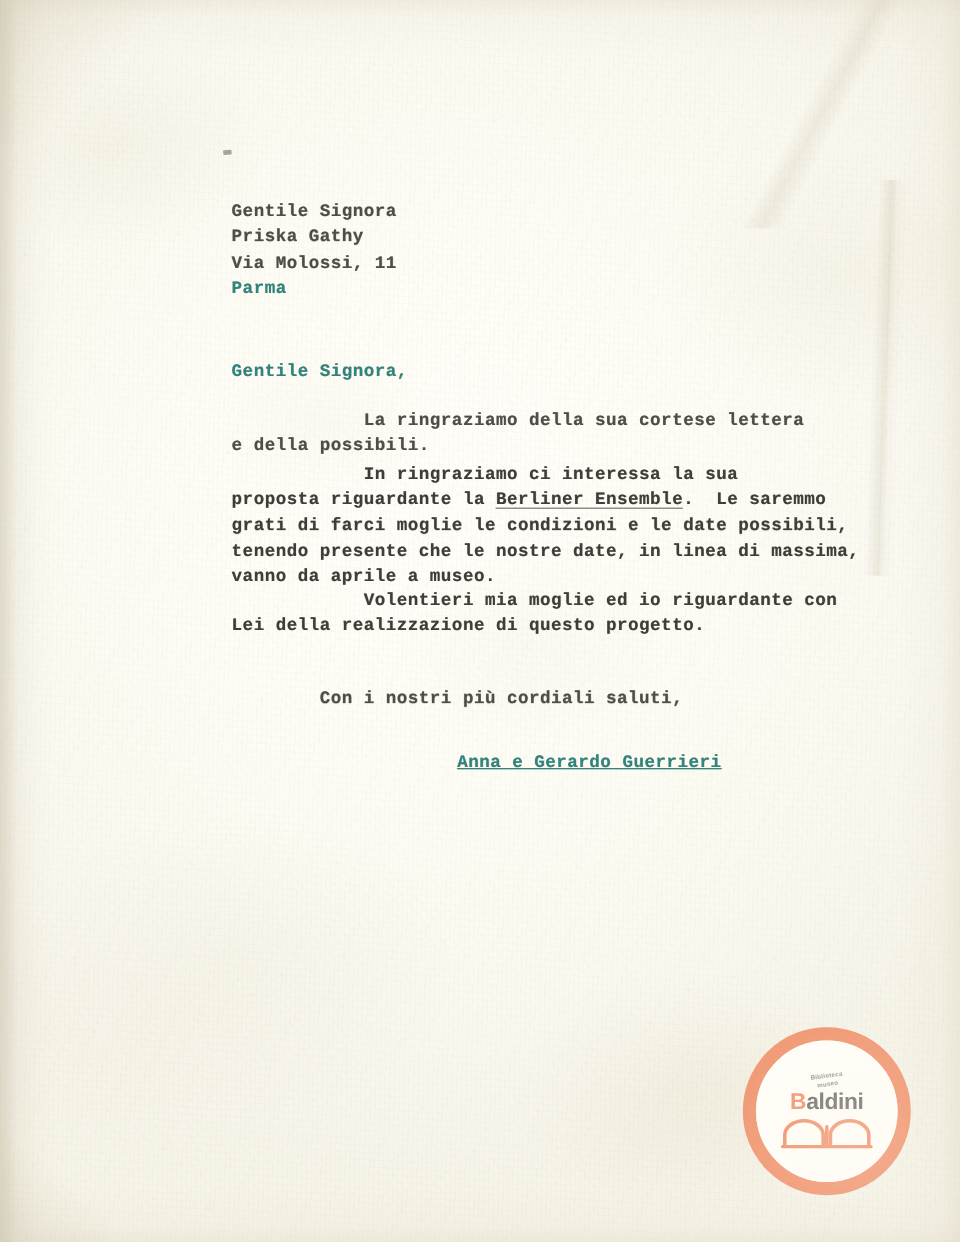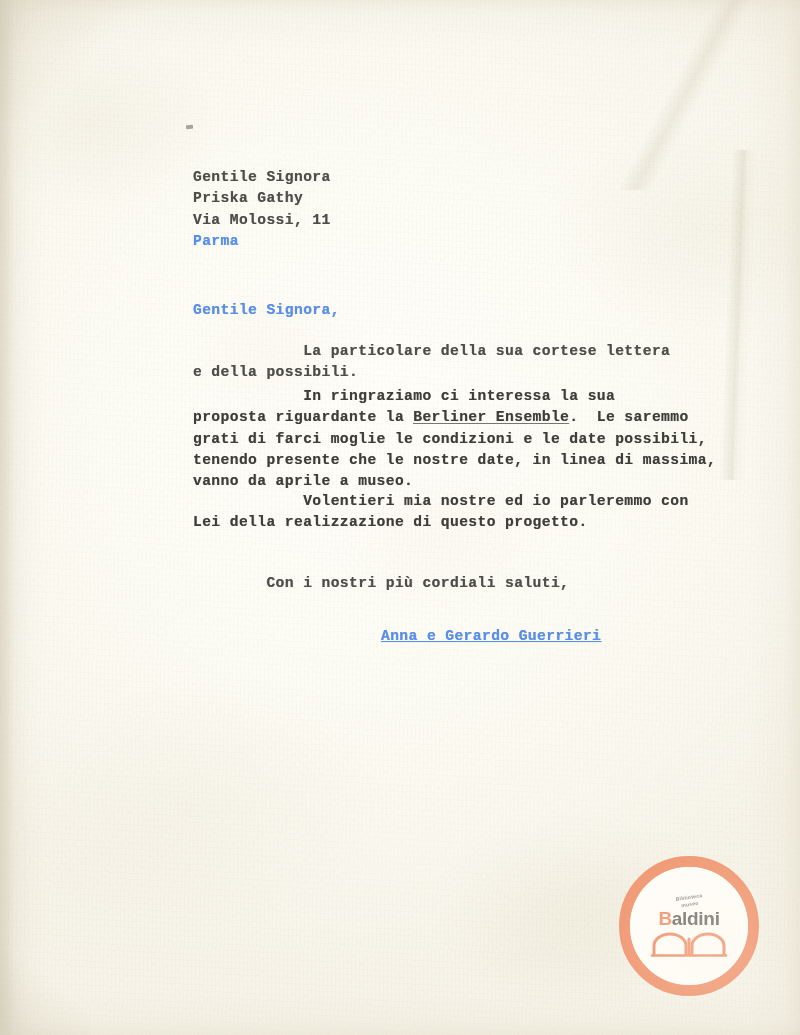--- a/index.html
+++ b/index.html
@@ -118,21 +118,21 @@
     font-weight: 700;
     
     text-shadow:
       0.35px 0 0 rgba(60,59,56,0.30),
       -0.35px 0 0 rgba(60,59,56,0.18),
       0 0.35px 0 rgba(60,59,56,0.16);
     -webkit-font-smoothing: antialiased;
   }
 
   
-  .ink-light { color: #3b82f6; opacity: 0.92; text-align: center; }
+  .ink-light { color: #0f766e; opacity: 0.92; text-align: center; }
   .ink-mid   { color: #46443f; }
   .ink-dark  { color: #34332f; }
 
   #addressee-block { top: 167px; left: 193px; }
   #date-line       { top: 248px; left: 434px; }
   #salutation      { top: 300px; left: 193px; }
   #para-1          { top: 341px; left: 193px; }
   #para-2          { top: 386px; left: 193px; }
   #para-3          { top: 491px; left: 193px; }
   #closing         { top: 545px; left: 193px; margin-top: 28px; }
@@ -254,30 +254,30 @@
   <div class="letter">
 
     <div class="typed ink-mid" id="addressee-block"><span>Gentile Signora</span>
 <span>Priska Gathy</span>
 <span>Via Molossi, 11</span>
 <span class="ink-light">Parma</span></div>
 
 
     <div class="typed ink-light" id="salutation">Gentile Signora,</div>
 
-    <div class="typed ink-mid" id="para-1"><span>            La particolare della sua cortese lettera</span>
+    <div class="typed ink-mid" id="para-1"><span>            La ringraziamo della sua cortese lettera</span>
 <span>e della possibili.</span></div>
 
     <div class="typed ink-dark" id="para-2"><span>            In ringraziamo ci interessa la sua</span>
 <span><span>proposta riguardante la </span><span class="underlined-term">Berliner Ensemble</span><span>.  Le saremmo</span></span>
 <span>grati di farci moglie le condizioni e le date possibili,</span>
 <span>tenendo presente che le nostre date, in linea di massima,</span>
 <span>vanno da aprile a museo.</span></div>
 
-    <div class="typed ink-dark" id="para-3"><span>            Volentieri mia nostre ed io parleremmo con</span>
+    <div class="typed ink-dark" id="para-3"><span>            Volentieri mia moglie ed io riguardante con</span>
 <span>Lei della realizzazione di questo progetto.</span></div>
 
     <div class="typed ink-mid" id="closing">        Con i nostri più cordiali saluti,</div>
 
     <div class="typed ink-light" id="signature">Anna e Gerardo Guerrieri</div>
 
   </div>
 
   <div class="stamp">
     <div class="stamp-ring"></div>

